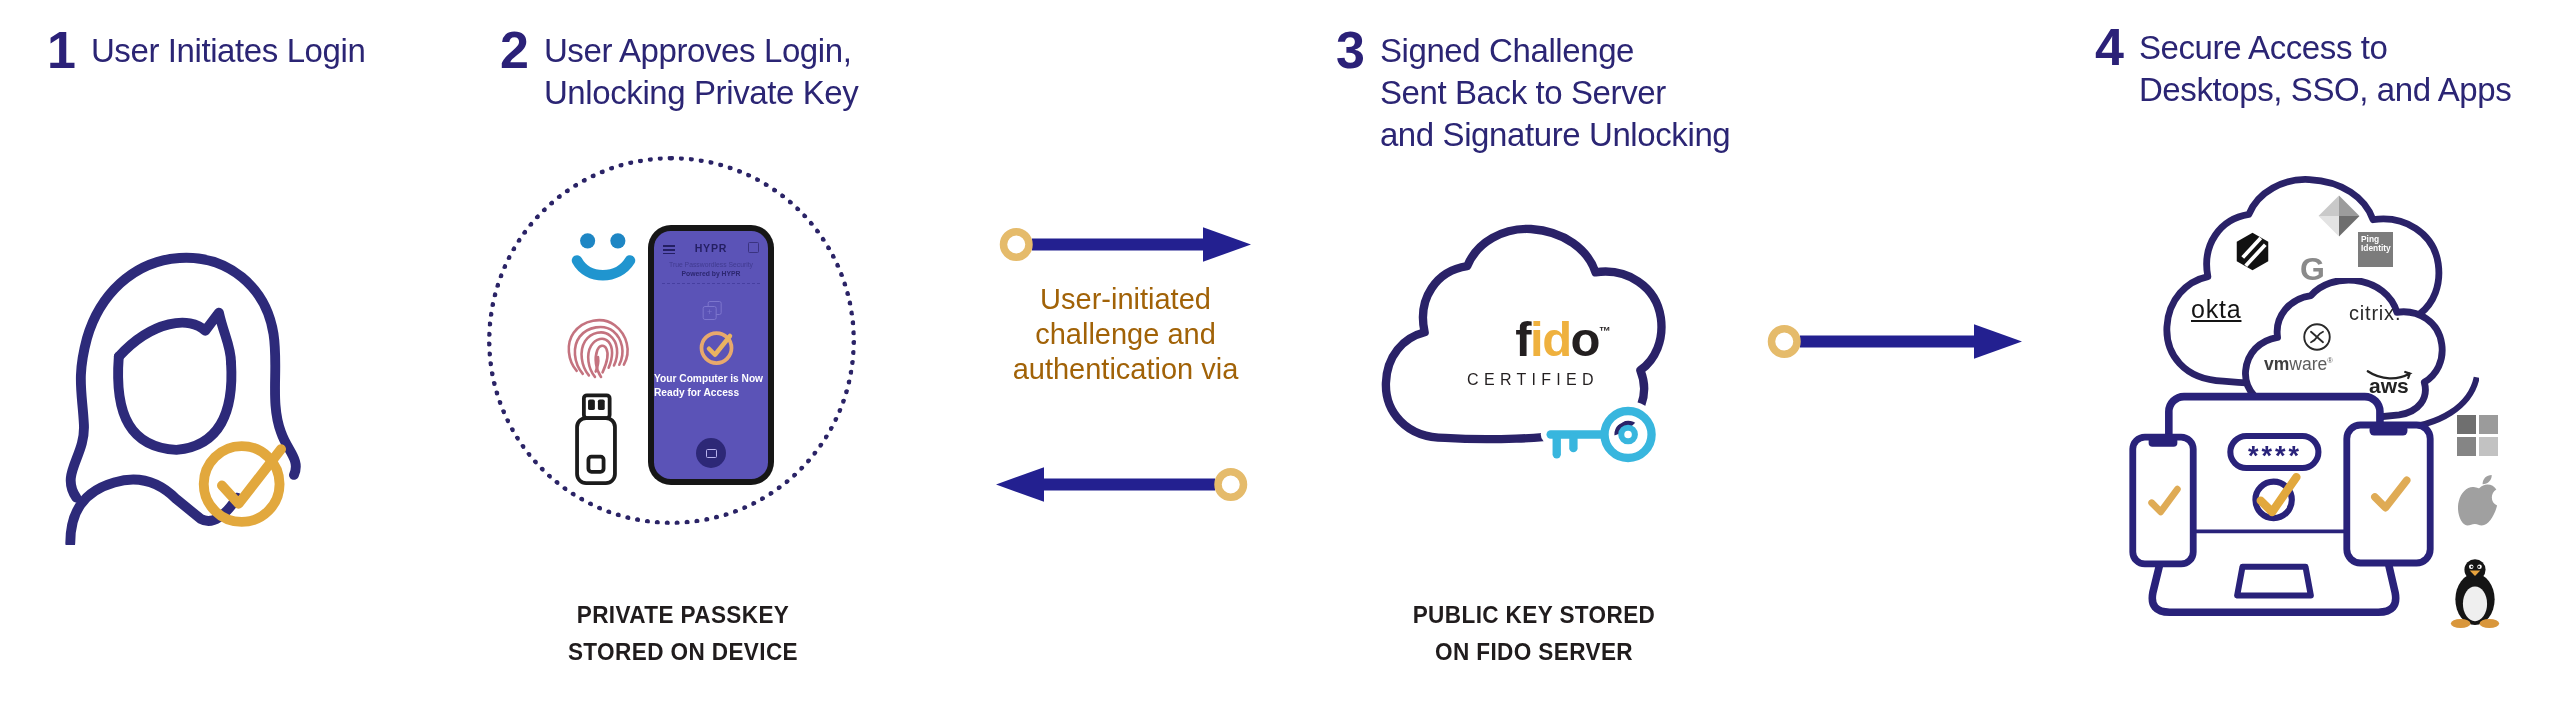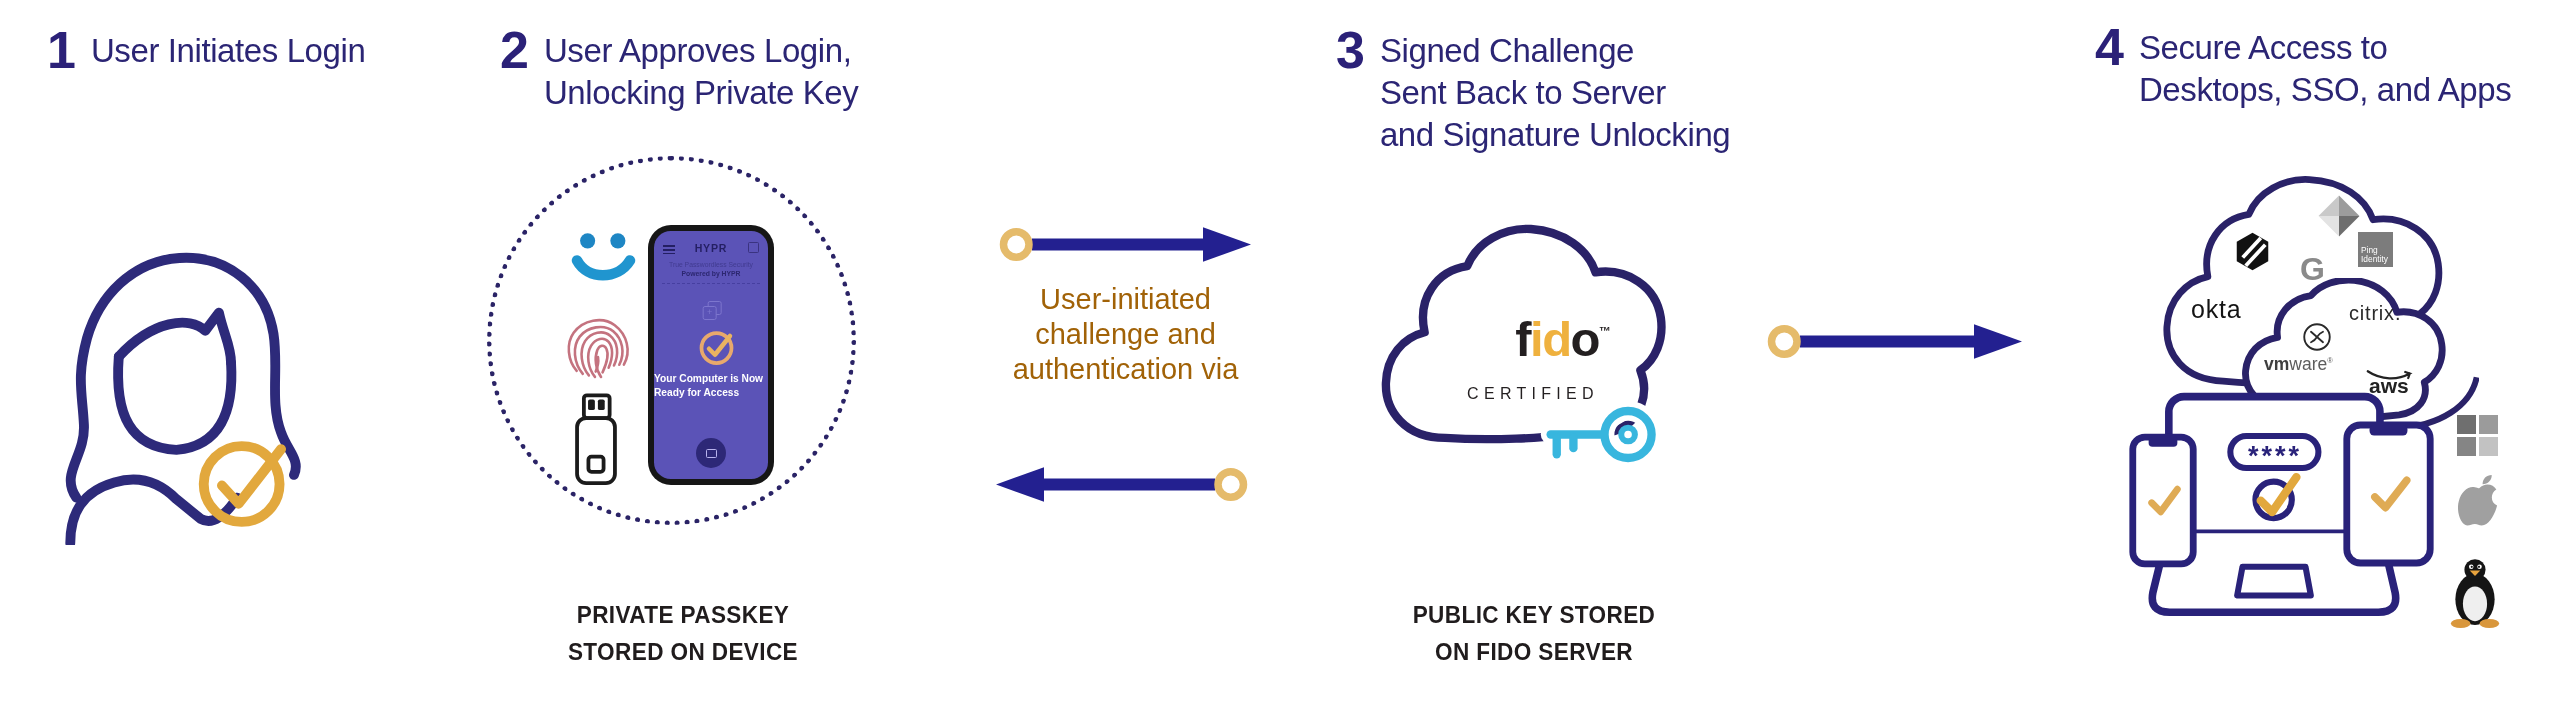--- a/index.html
+++ b/index.html
@@ -37,27 +37,27 @@
   .phone-msg{position:absolute;top:141px;width:100%;text-align:left;color:#fff;font-size:10.2px;
              font-weight:700;line-height:14.4px;}
   .home-btn{position:absolute;left:50%;bottom:10.6px;transform:translateX(-50%);width:30px;height:30px;
             border-radius:50%;background:#2d2877;}
   .home-glyph{position:absolute;left:10px;top:10.6px;width:9px;height:6.8px;border:1.5px solid #b9b4ee;border-radius:1.5px;}
   
   .fido-box{position:absolute;left:1455px;top:307px;width:156px;text-align:center;}
   .fido-word{font-size:49px;font-weight:700;letter-spacing:-1.5px;line-height:49px;text-align:right;}
   .fido-dark{color:#231f20;} .fido-gold{color:#efb13e;}
   .fido-tm{font-size:12px;color:#231f20;vertical-align:21px;letter-spacing:0;}
-  .fido-cert{font-size:16px;font-weight:500;letter-spacing:5.3px;color:#231f20;margin-top:21px;}
+  .fido-cert{font-size:16px;font-weight:500;letter-spacing:5.3px;color:#231f20;margin-top:7px;}
   
   .mark{position:absolute;color:#1d1d1d;}
-  .okta{font-size:25px;letter-spacing:0.8px;color:#141414;font-weight:500;}
+  .okta{font-size:25px;letter-spacing:0.8px;color:#141414;font-weight:500;text-decoration:underline;}
   .google-g{font-size:32px;font-weight:700;color:#8a8a8a;}
-  .ping-box{width:35px;height:35px;background:#7c7c7c;color:#fff;font-size:8.4px;font-weight:400;
-            line-height:9px;display:flex;flex-direction:column;justify-content:flex-end;padding:3px;box-sizing:border-box;}
+  .ping-box{width:35px;height:35px;background:#7c7c7c;color:#fff;font-size:8.4px;font-weight:700;
+            line-height:9px;display:flex;flex-direction:column;padding:3px;box-sizing:border-box;}
   .citrix{font-size:20px;color:#2a2a2a;letter-spacing:0.8px;}
   .vmware{font-size:17.5px;color:#5d5d5d;}
   .vmware b{color:#3f3f3f;text-align:right;}
   .vmware sup{font-size:7.6px;}
   .aws{font-size:21px;font-weight:700;color:#222;letter-spacing:0;margin-top:32px;}
   
   .pwd{position:absolute;left:2231px;top:437px;width:88px;text-align:center;font-size:27px;font-weight:700;
        color:#29227a;letter-spacing:3px;line-height:38px;}
   
   .win{position:absolute;left:2457px;top:415px;width:41px;height:41px;display:grid;

